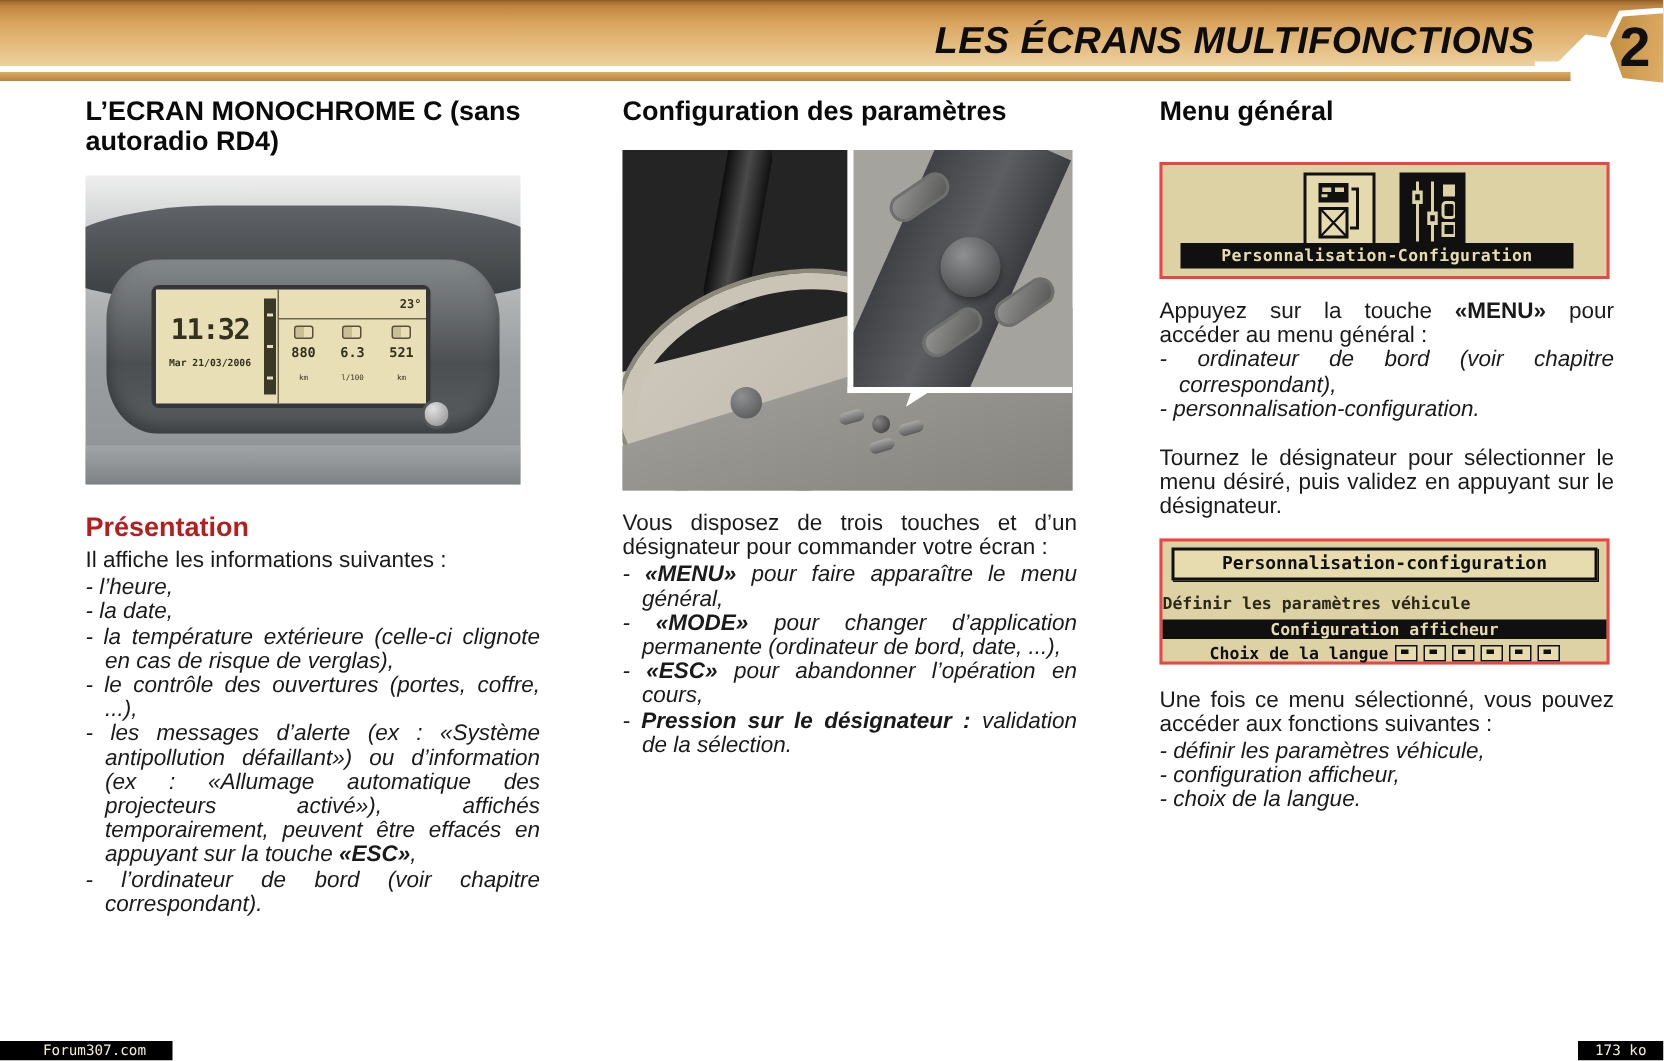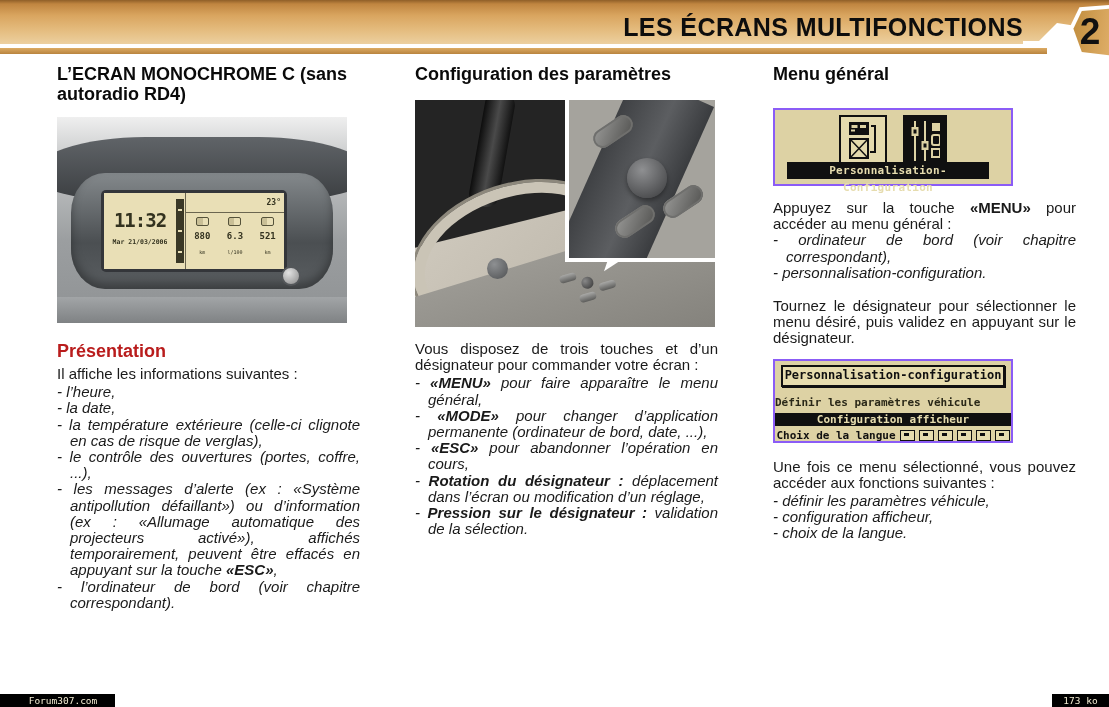--- a/index.html
+++ b/index.html
@@ -7,21 +7,21 @@
     width:1109px;height:707px;position:relative;overflow:hidden;background:#ffffff;
     font-family:"Liberation Sans","DejaVu Sans",sans-serif;color:#1a1a1a;
   }
   
   .header{position:absolute;top:0;left:0;width:1109px;height:44px;
     background:linear-gradient(180deg,#8f5f28 0%,#c08540 9%,#d9a55f 35%,#e5bd80 70%,#ecd0a0 100%);}
   .header-line-white{position:absolute;top:44px;left:0;width:1047px;height:4px;background:#ffffff;}
   .header-line-gold{position:absolute;top:48px;left:0;width:1047px;height:6px;
     background:linear-gradient(180deg,#dcab63,#b9843e);}
   .header-title{position:absolute;top:13px;right:86px;font-size:25px;font-weight:bold;
-    color:#0d0d0d;letter-spacing:.4px;white-space:nowrap;}
+    color:#0d0d0d;letter-spacing:.4px;white-space:nowrap;font-style:italic;}
   .zigzag{position:absolute;top:18px;right:26px;}
   .badge{position:absolute;top:5px;right:0;width:40px;height:54px;}
   .badge .outer{position:absolute;inset:0;background:#ffffff;
     clip-path:polygon(0% 44%,26% 4%,100% 0%,100% 100%,26% 94%);}
   .badge .inner{position:absolute;inset:0;background:linear-gradient(100deg,#bd8938,#dfae68);
     clip-path:polygon(11% 44%,32% 11%,100% 7%,100% 93%,32% 87%);}
   .badge .num{position:absolute;top:5px;right:3px;width:32px;text-align:center;
     font-size:37px;font-weight:bold;color:#101010;line-height:44px;}
   
   .footer-box{position:absolute;bottom:0;height:13px;background:#000;
@@ -96,21 +96,21 @@
   .inset{position:absolute;top:0;right:0;width:146px;height:158px;border-left:4px solid #fff;
     border-bottom:4px solid #fff;background:#a5a39d;overflow:hidden;}
   .inset-band{position:absolute;top:-20px;left:18px;width:86px;height:220px;
     background:linear-gradient(90deg,#3f4144,#5c5e61 55%,#3a3c3f);transform:rotate(24deg);}
   .inset .pill{position:absolute;width:44px;height:19px;border-radius:10px;
     background:linear-gradient(145deg,#9a9a98,#525250);transform:rotate(-34deg);
     box-shadow:inset 0 0 0 2px #6f6f6d;}
   .inset .knob{position:absolute;left:58px;top:58px;width:40px;height:40px;border-radius:50%;
     background:radial-gradient(circle at 38% 30%,#8f9092,#3a3b3d);box-shadow:0 3px 5px rgba(0,0,0,.4);}
   
-  .lcd-screen{position:relative;width:240px;box-sizing:border-box;border:2px solid #8b5cf6;
+  .lcd-screen{position:relative;width:300px;box-sizing:border-box;border:2px solid #ef4444;
     background:#ddd2a4;font-family:"DejaVu Sans Mono",monospace;color:#101010;}
   .screen-general{height:78px;margin-top:24px;}
   .icon-row{display:flex;justify-content:center;gap:16px;padding-top:5px;}
   .icon-frame{width:48px;height:52px;border:2px solid #101010;background:#e4daad;
     box-sizing:border-box;display:flex;align-items:center;justify-content:center;}
   .icon-dark{width:44px;height:52px;background:#101010;display:flex;align-items:center;justify-content:center;}
   .screen-label-bar{position:absolute;bottom:5px;left:12px;right:22px;height:17px;background:#101010;
     color:#e6dcae;font-size:11px;font-weight:bold;text-align:center;line-height:17px;letter-spacing:.3px;}
   .screen-perso{height:84px;margin-top:12px;}
   .perso-title{margin:4px 6px 0;border:2px solid #101010;background:#e6dcae;height:18px;
@@ -224,21 +224,20 @@
       <span class="pill" style="left:44px;top:112px;"></span>
       <span class="pill" style="left:92px;top:92px;"></span>
     </div>
   </div>
 
   <p class="mt14 intro">Vous disposez de trois touches et d’un désignateur pour commander votre écran :</p>
   <ul>
     <li><span></span><span class="b">«MENU»</span><span> pour faire apparaître le menu général,</span></li>
     <li><span></span><span class="b">«MODE»</span><span> pour changer d’application permanente (ordinateur de bord, date, ...),</span></li>
     <li><span></span><span class="b">«ESC»</span><span> pour abandonner l’opération en cours,</span></li>
-    <li><span></span><span class="b">Rotation du désignateur :</span><span> déplacement dans l’écran ou modification d’un réglage,</span></li>
     <li><span></span><span class="b">Pression sur le désignateur :</span><span> validation de la sélection.</span></li>
   </ul>
 </div>
 
 <div class="col col3">
   <h2>Menu général</h2>
 
   <div class="lcd-screen screen-general">
     <div class="icon-row">
       <div class="icon-frame">

